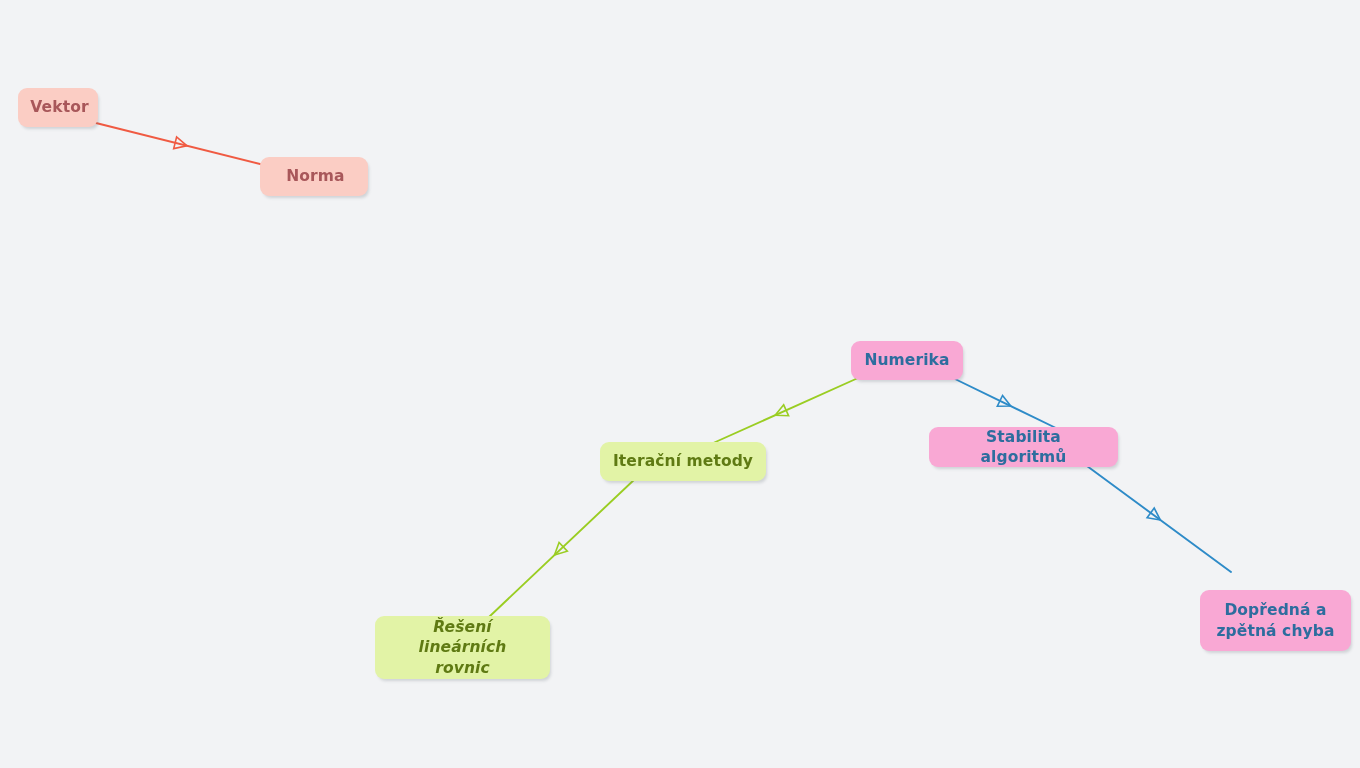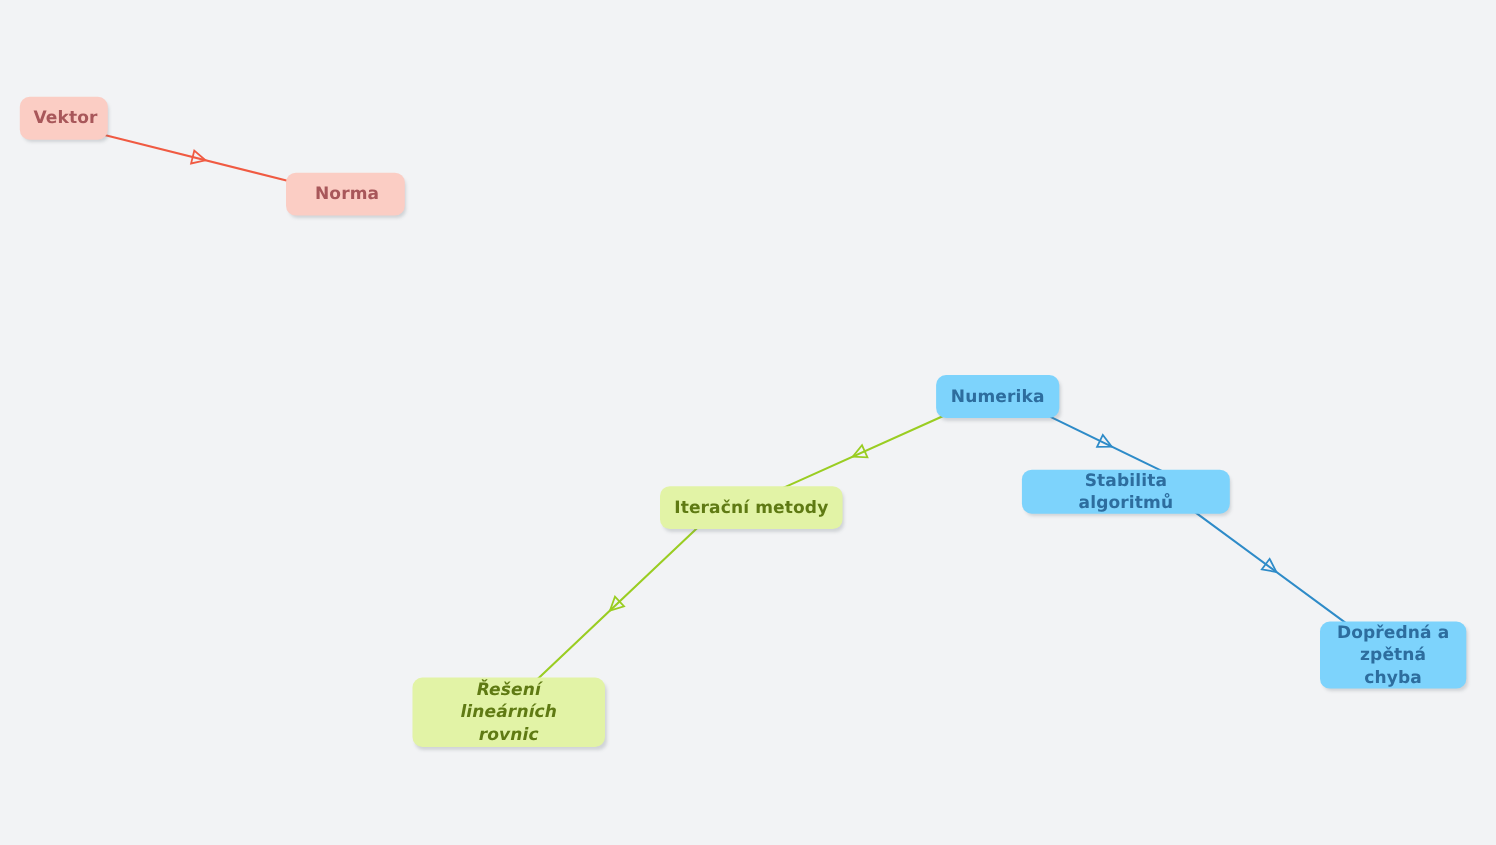--- a/index.html
+++ b/index.html
@@ -48,21 +48,21 @@
     background: #fbcdc4;
     color: #a8575a;
     padding-left: 15px;
   }
   .node.green {
     background: #e2f3a6;
     color: #5f7a13;
     margin-left: 12px;
   }
   .node.blue {
-    background: #7dd3fc;
+    background: #f9a8d4;
     color: #2d6d9e;
   }
 </style>
 </head>
 <body>
 
 <div id="canvas">
   <svg id="edges" viewBox="0 0 1360 768" width="1360" height="768">
       <g>
         <line x1="96" y1="123" x2="264" y2="165" stroke="#f05a42" stroke-width="1.9" stroke-linecap="round"></line>
@@ -86,16 +86,16 @@
       </g>
     </svg>
   <div id="node-layer">
       <div class="node red" style="left: 18px; top: 88px; width: 80px; height: 39px;"><span>Vektor</span></div>
       <div class="node red" style="left: 260px; top: 157px; width: 108px; height: 39px;"><span>Norma</span></div>
       <div class="node blue" style="left: 851px; top: 341px; width: 112px; height: 39px;"><span>Numerika</span></div>
       <div class="node green" style="left: 588px; top: 442px; width: 166px; height: 39px;"><span>Iterační metody</span></div>
       <div class="node green" style="left: 363px; top: 616px; width: 175px; height: 63px; font-style: italic;"><span>Řešení lineárních
 rovnic</span></div>
       <div class="node blue" style="left: 929px; top: 427px; width: 189px; height: 40px;"><span>Stabilita algoritmů</span></div>
-      <div class="node blue" style="left: 1200px; top: 565px; width: 133px; height: 61px;"><span>Dopředná a
+      <div class="node blue" style="left: 1200px; top: 590px; width: 151px; height: 61px;"><span>Dopředná a
 zpětná chyba</span></div>
     </div>
 </div>
 
 </body></html>

